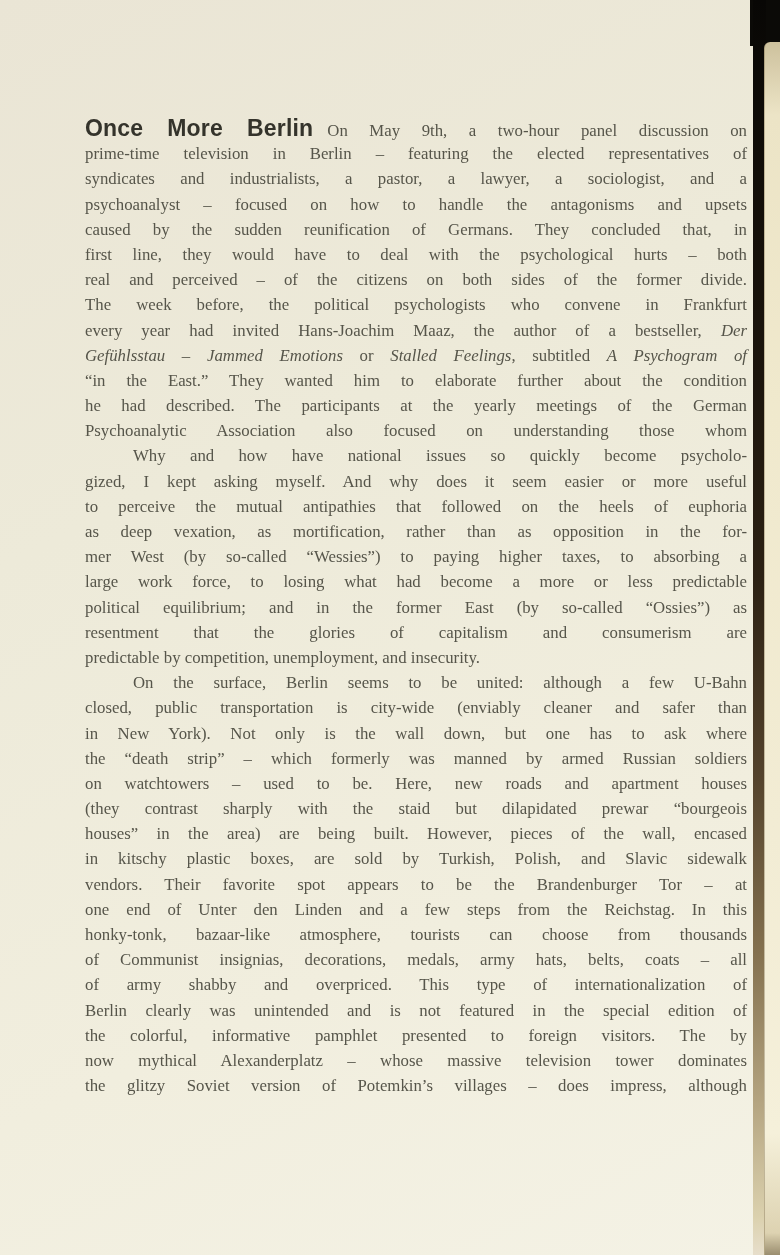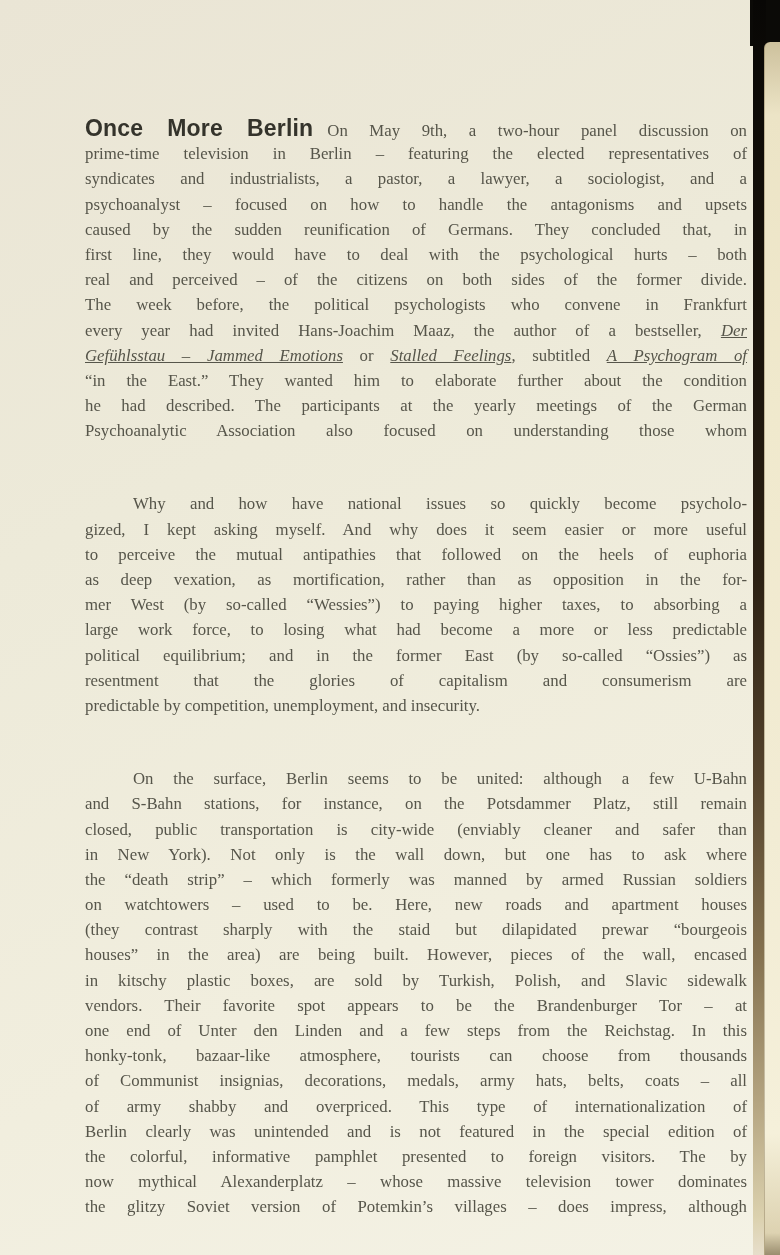--- a/index.html
+++ b/index.html
@@ -45,31 +45,31 @@
     font-size: 16.8px;
   }
   .tline {
     height: 25.2px;
     line-height: 25.2px;
     text-align: justify;
     text-align-last: justify;
     white-space: nowrap;
   }
   .tline.end-line { text-align-last: left; }
-  .tline.indent { padding-left: 48px; margin-top: 48px; }
+  .tline.indent { padding-left: 48px; }
   .heading {
     font-family: "Liberation Sans", "DejaVu Sans", sans-serif;
     font-weight: 700;
     font-size: 23px;
     color: #34332b;
     letter-spacing: 0.2px;
     margin-right: 14px;
     margin-top: 16px;
   }
-  .ital { font-style: italic; text-decoration: underline; }
+  .ital { font-style: italic; }
 </style>
 </head>
 <body>
 
 <div class="page">
   <div class="corner-black"></div>
   <div class="spine"></div>
   <div class="fore-edge"></div>
   <div class="text-block">
       <div class="tline"><span class="heading">Once More Berlin</span><span>On May 9th, a two-hour panel discussion on</span></div>
@@ -88,21 +88,20 @@
       <div class="tline indent"><span>Why and how have national issues so quickly become psycholo-</span></div>
       <div class="tline"><span>gized, I kept asking myself. And why does it seem easier or more useful</span></div>
       <div class="tline"><span>to perceive the mutual antipathies that followed on the heels of euphoria</span></div>
       <div class="tline"><span>as deep vexation, as mortification, rather than as opposition in the for-</span></div>
       <div class="tline"><span>mer West (by so-called “Wessies”) to paying higher taxes, to absorbing a</span></div>
       <div class="tline"><span>large work force, to losing what had become a more or less predictable</span></div>
       <div class="tline"><span>political equilibrium; and in the former East (by so-called “Ossies”) as</span></div>
       <div class="tline"><span>resentment that the glories of capitalism and consumerism are</span></div>
       <div class="tline end-line"><span>predictable by competition, unemployment, and insecurity.</span></div>
       <div class="tline indent"><span>On the surface, Berlin seems to be united: although a few U-Bahn</span></div>
-      <div class="tline"><span>and S-Bahn stations, for instance, on the Potsdammer Platz, still remain</span></div>
       <div class="tline"><span>closed, public transportation is city-wide (enviably cleaner and safer than</span></div>
       <div class="tline"><span>in New York). Not only is the wall down, but one has to ask where</span></div>
       <div class="tline"><span>the “death strip” – which formerly was manned by armed Russian soldiers</span></div>
       <div class="tline"><span>on watchtowers – used to be. Here, new roads and apartment houses</span></div>
       <div class="tline"><span>(they contrast sharply with the staid but dilapidated prewar “bourgeois</span></div>
       <div class="tline"><span>houses” in the area) are being built. However, pieces of the wall, encased</span></div>
       <div class="tline"><span>in kitschy plastic boxes, are sold by Turkish, Polish, and Slavic sidewalk</span></div>
       <div class="tline"><span>vendors. Their favorite spot appears to be the Brandenburger Tor – at</span></div>
       <div class="tline"><span>one end of Unter den Linden and a few steps from the Reichstag. In this</span></div>
       <div class="tline"><span>honky-tonk, bazaar-like atmosphere, tourists can choose from thousands</span></div>

